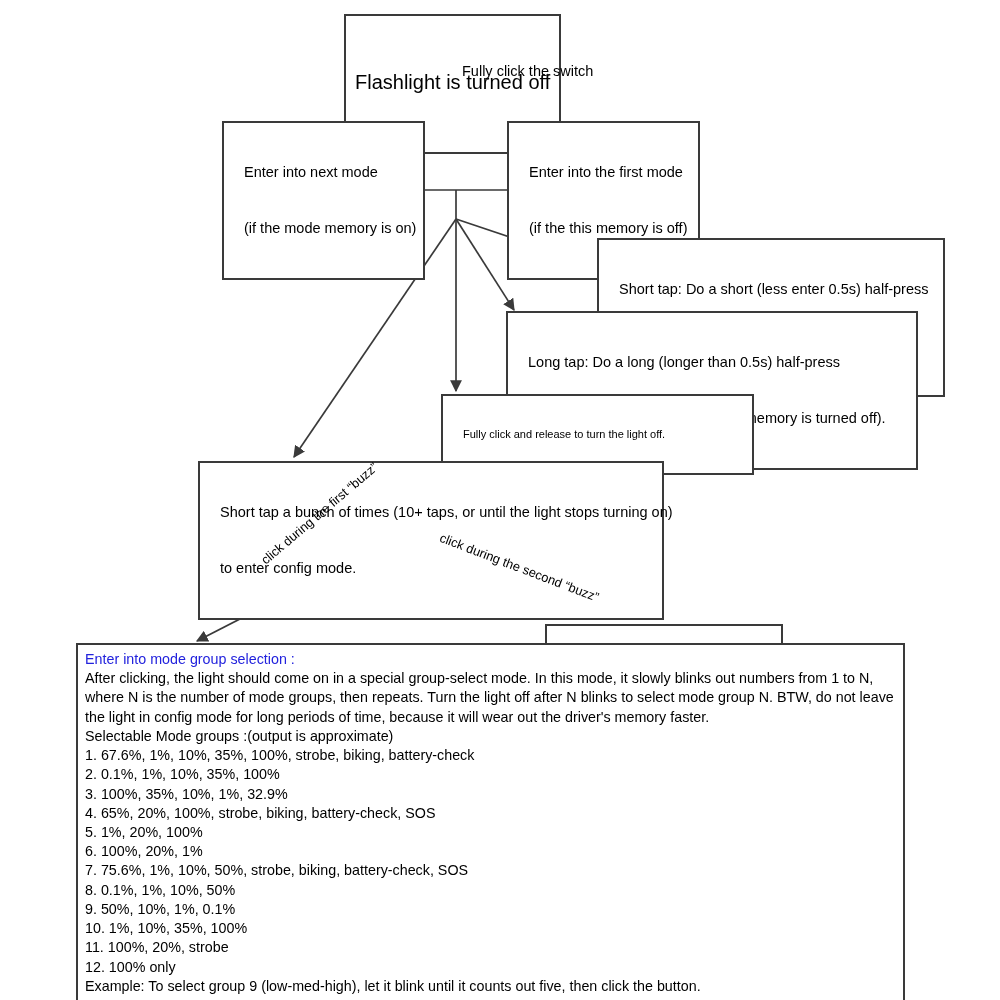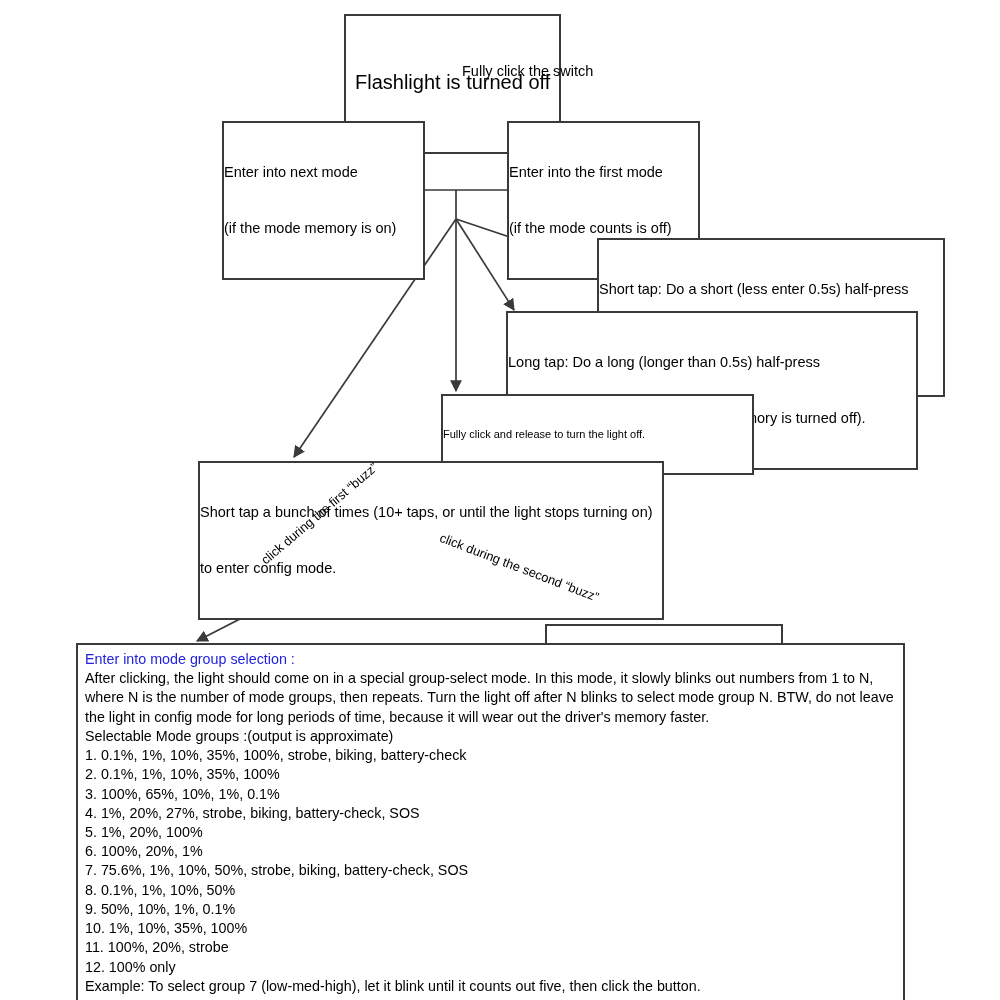--- a/index.html
+++ b/index.html
@@ -22,21 +22,21 @@
   #wires {
     position: absolute;
     left: 0; top: 0;
     width: 1000px; height: 1000px;
     pointer-events: none;
   }
   .node {
     position: absolute;
     border: 2px solid #3a3a3a;
     background: #ffffff;
-    padding: 3px 6px 4px 0;
+    padding: 3px 6px 4px 20px;
     line-height: 1.28;
     white-space: pre;
   }
   .node.thick { border-width: 2px; }
   .node .ln { display: block; }
 
   #n-title {
     left: 344px; top: 14px;
     font-size: 20px;
     padding: 3px 9px 5px 9px;
@@ -160,21 +160,21 @@
 
   <div class="edge-label" id="lbl-fully">Fully click the switch</div>
 
   <div class="node" id="n-next-mode">
     <span class="ln">Enter into next mode</span>
     <span class="ln">(if the mode memory is on)</span>
   </div>
 
   <div class="node" id="n-first-mode">
     <span class="ln">Enter into the first mode</span>
-    <span class="ln">(if the mode counts is off)</span>
+    <span class="ln">(if the this memory is off)</span>
   </div>
 
   <div class="node" id="n-short-tap">
     <span class="ln">Short tap: Do a short (less enter 0.5s) half-press</span>
     <span class="ln">to go forward to the next mode.</span>
   </div>
 
   <div class="node" id="n-long-tap">
     <span class="ln">Long tap: Do a long (longer than 0.5s) half-press</span>
     <span class="ln">to reset to the first mode (if mode memory is turned off).</span>
@@ -193,28 +193,28 @@
   <div class="edge-label" id="lbl-buzz2">click during the second “buzz”</div>
 
   <div class="node" id="n-modemem">
     <span class="ln">Turn the mode memory on or off</span>
   </div>
 
   <div class="node" id="n-groupsel">
     <div class="head">Enter into mode group selection :</div>
     <div class="para">After clicking, the light should come on in a special group-select mode.  In this mode, it slowly blinks out numbers from 1 to N, where N is the number of mode groups, then repeats.  Turn the light off after N blinks to select mode group N.  BTW, do not leave the light in config mode for long periods of time, because it will wear out the driver's memory faster.</div>
     <div class="li">Selectable Mode groups :(output is approximate)</div>
-    <div class="li">1. 0.1%, 1%, 10%, 35%, 100%, strobe, biking, battery-check</div>
+    <div class="li">1. 67.6%, 1%, 10%, 35%, 100%, strobe, biking, battery-check</div>
     <div class="li">2. 0.1%, 1%, 10%, 35%, 100%</div>
-    <div class="li">3. 100%, 65%, 10%, 1%, 0.1%</div>
-    <div class="li">4. 1%, 20%, 27%, strobe, biking, battery-check, SOS</div>
+    <div class="li">3. 100%, 35%, 10%, 1%, 32.9%</div>
+    <div class="li">4. 65%, 20%, 100%, strobe, biking, battery-check, SOS</div>
     <div class="li">5. 1%, 20%, 100%</div>
     <div class="li">6. 100%, 20%, 1%</div>
     <div class="li">7. 75.6%, 1%, 10%, 50%, strobe, biking, battery-check, SOS</div>
     <div class="li">8. 0.1%, 1%, 10%, 50%</div>
     <div class="li">9. 50%, 10%, 1%, 0.1%</div>
     <div class="li">10. 1%, 10%, 35%, 100%</div>
     <div class="li">11. 100%, 20%, strobe</div>
     <div class="li">12. 100% only</div>
-    <div class="li">Example: To select group 7 (low-med-high), let it blink until it counts out five, then click the button.</div>
+    <div class="li">Example: To select group 9 (low-med-high), let it blink until it counts out five, then click the button.</div>
   </div>
 
 </div>
 
 </body></html>

